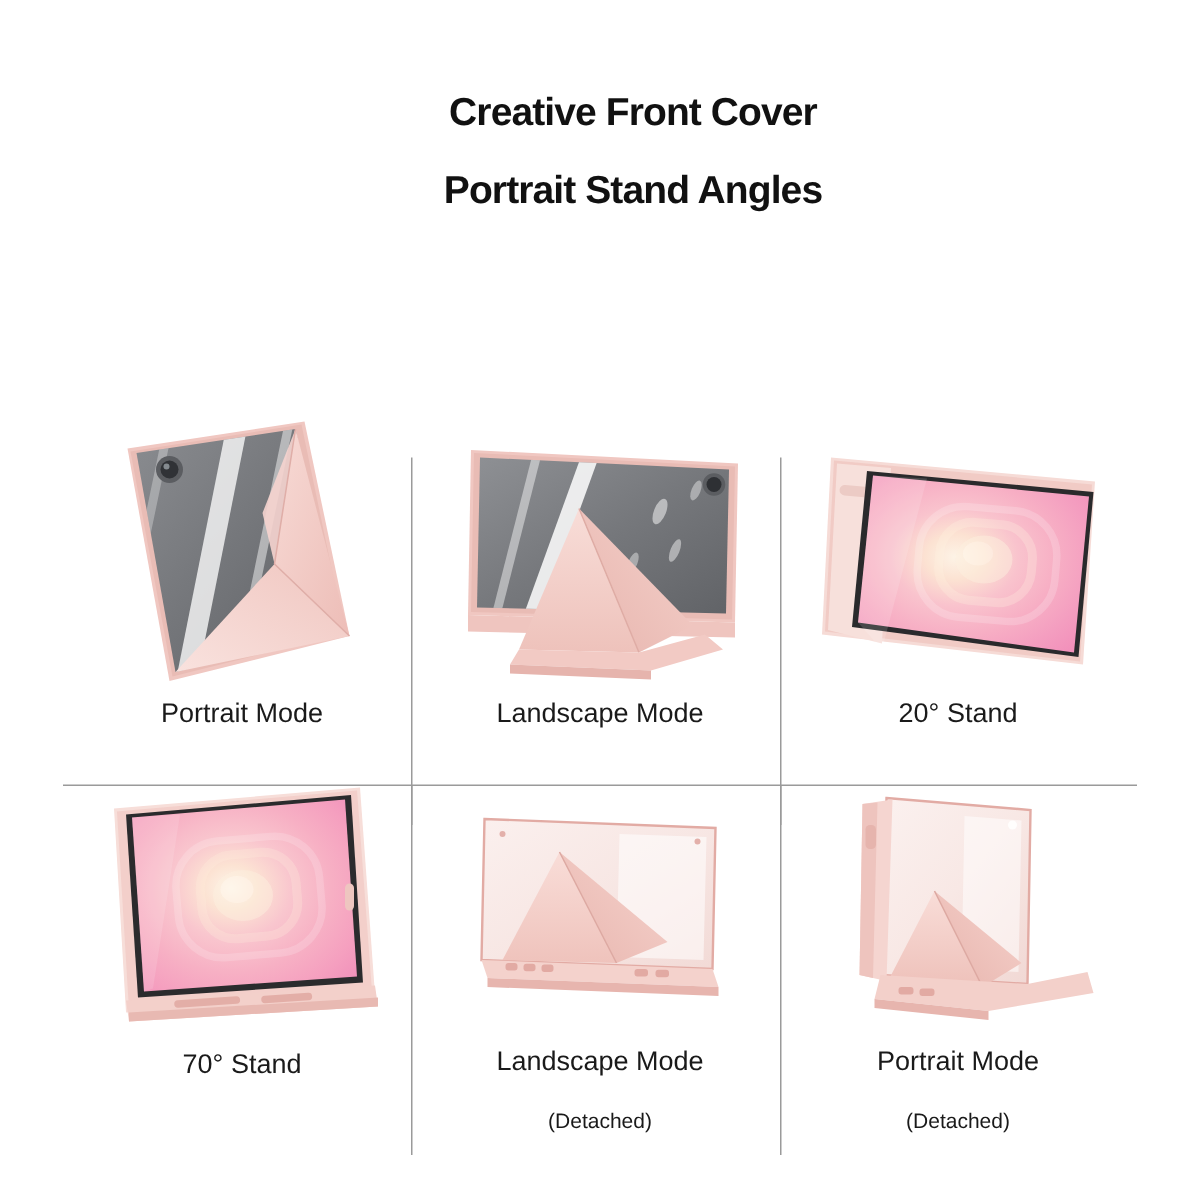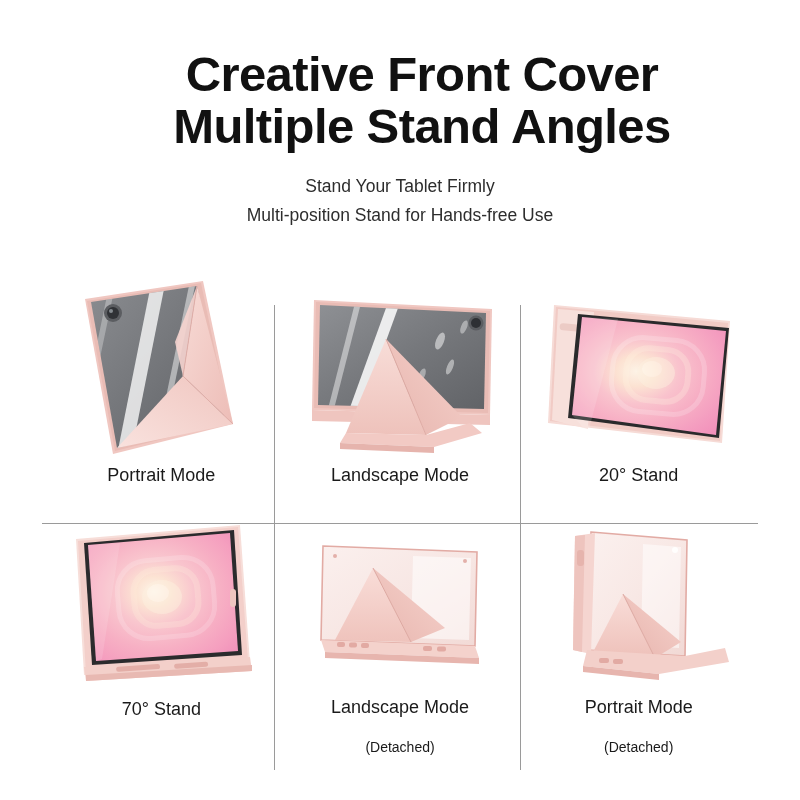--- a/index.html
+++ b/index.html
@@ -6,21 +6,21 @@
   body{
     width:800px;height:800px;background:#ffffff;
     font-family:"Liberation Sans","DejaVu Sans",sans-serif;
     color:#141414;overflow:hidden;
   }
   .page{position:relative;width:800px;height:800px;}
 
   
   .header{padding-top:48px;text-align:center;}
   .title-line{
-    font-weight:bold;font-size:49px;line-height:52px;
+    font-weight:bold;font-size:26px;line-height:52px;
     letter-spacing:-0.6px;color:#111111;margin-left:44px;
   }
   .subtitle{
     margin-top:20px;font-size:17.5px;line-height:29px;color:#2d2d2d;
     font-weight:400;
   }
 
   
   .grid{
     position:absolute;left:42px;top:278px;width:716px;height:500px;
@@ -56,25 +56,21 @@
 
   .art{display:block;overflow:visible;}
 </style>
 </head>
 <body>
 
 <div class="page">
 
   <div class="header">
     <div class="title-line">Creative Front Cover</div>
-    <div class="title-line">Multiple Stand Angles</div>
-    <div class="subtitle">
-      <div>Stand Your Tablet Firmly</div>
-      <div>Multi-position Stand for Hands-free Use</div>
-    </div>
+    <div class="title-line">Portrait Stand Angles</div>
   </div>
 
   <div class="grid">
 
     <div class="hrule"></div>
     <div class="vrule r1a"></div>
     <div class="vrule r1b"></div>
     <div class="vrule r2a"></div>
     <div class="vrule r2b"></div>
 

